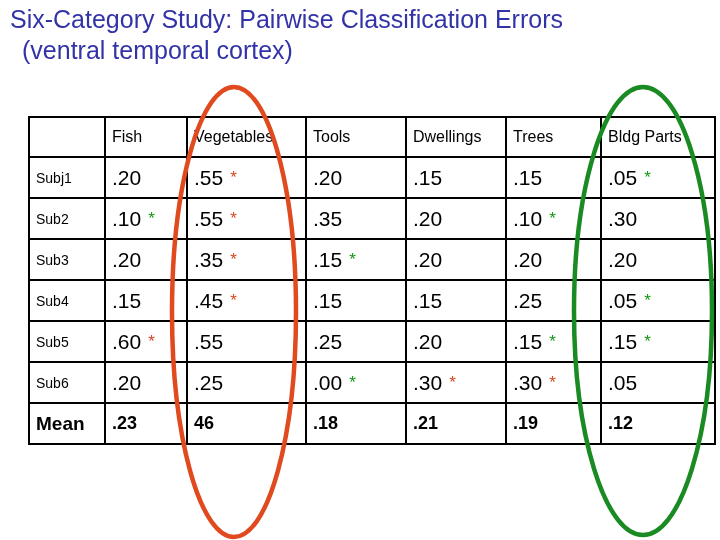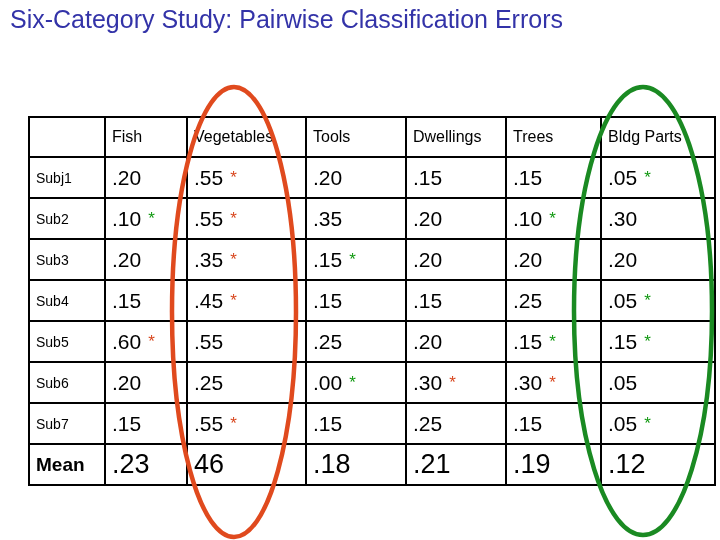--- a/index.html
+++ b/index.html
@@ -85,22 +85,22 @@
     font-size: 21px;
     text-align: left;
     color: #000;
     white-space: nowrap;
   }
   tr.mean-row td.rowlabel {
     font-weight: bold;
     font-size: 19px;
   }
   tr.mean-row td.val {
-    font-weight: normal;
-    font-size: 27px;
+    font-weight: bold;
+    font-size: 18px;
   }
   .star {
     font-size: 17px;
     margin-left: 7px;
     vertical-align: 2px;
     font-family: "Liberation Sans", sans-serif;
     font-weight: normal;
   }
   .star.worst { color: #d8471f; }
   .star.best  { color: #119911; }
@@ -124,20 +124,21 @@
     pointer-events: none;
   }
 </style>
 </head>
 <body>
 
 <div id="slide">
 
   <div class="title-block">
     <div class="title-line l1">Six-Category Study: Pairwise Classification Errors</div>
+    <div class="title-line l2">(ventral temporal cortex)</div>
   </div>
 
 
   <table class="grid">
     <colgroup>
       <col class="c0">
         <col class="c1">
         <col class="c2">
         <col class="c3">
         <col class="c4">
@@ -203,29 +204,20 @@
         </tr>
         <tr>
           <td class="rowlabel">Sub6</td>
           <td class="val"><span>.20</span></td>
           <td class="val"><span>.25</span></td>
           <td class="val"><span>.00</span><span class="star best">*</span></td>
           <td class="val"><span>.30</span><span class="star worst">*</span></td>
           <td class="val"><span>.30</span><span class="star worst">*</span></td>
           <td class="val"><span>.05</span></td>
         </tr>
-        <tr>
-          <td class="rowlabel">Sub7</td>
-          <td class="val"><span>.15</span></td>
-          <td class="val"><span>.55</span><span class="star worst">*</span></td>
-          <td class="val"><span>.15</span></td>
-          <td class="val"><span>.25</span></td>
-          <td class="val"><span>.15</span></td>
-          <td class="val"><span>.05</span><span class="star best">*</span></td>
-        </tr>
         <tr class="mean-row">
           <td class="rowlabel">Mean</td>
           <td class="val"><span>.23</span></td>
           <td class="val"><span>46</span></td>
           <td class="val"><span>.18</span></td>
           <td class="val"><span>.21</span></td>
           <td class="val"><span>.19</span></td>
           <td class="val"><span>.12</span></td>
         </tr>
       </tbody>

